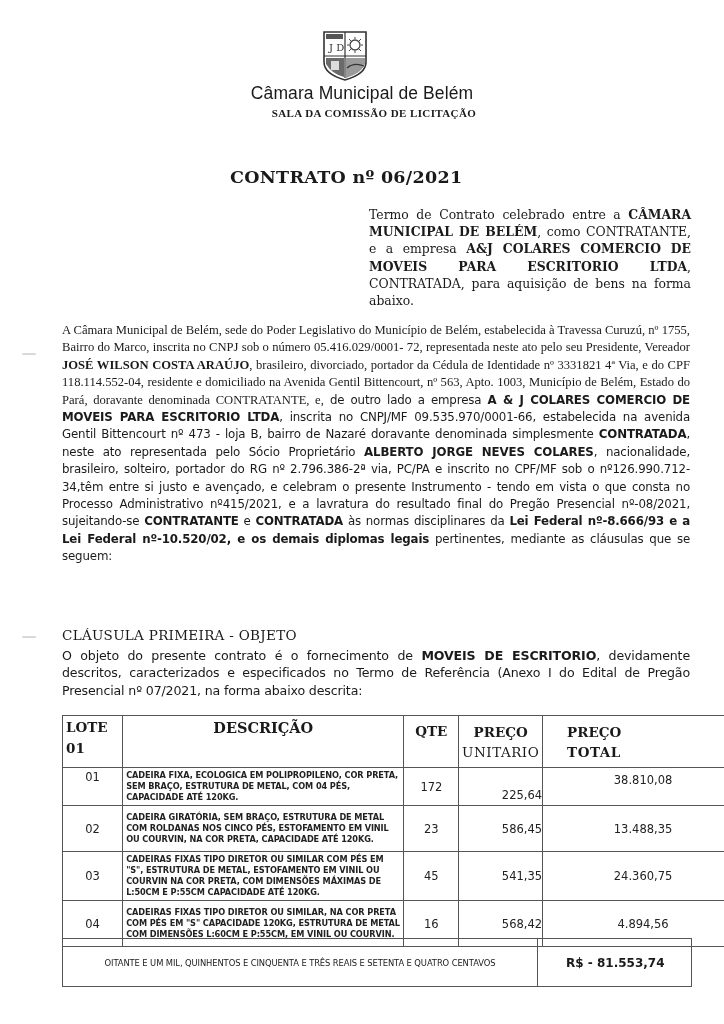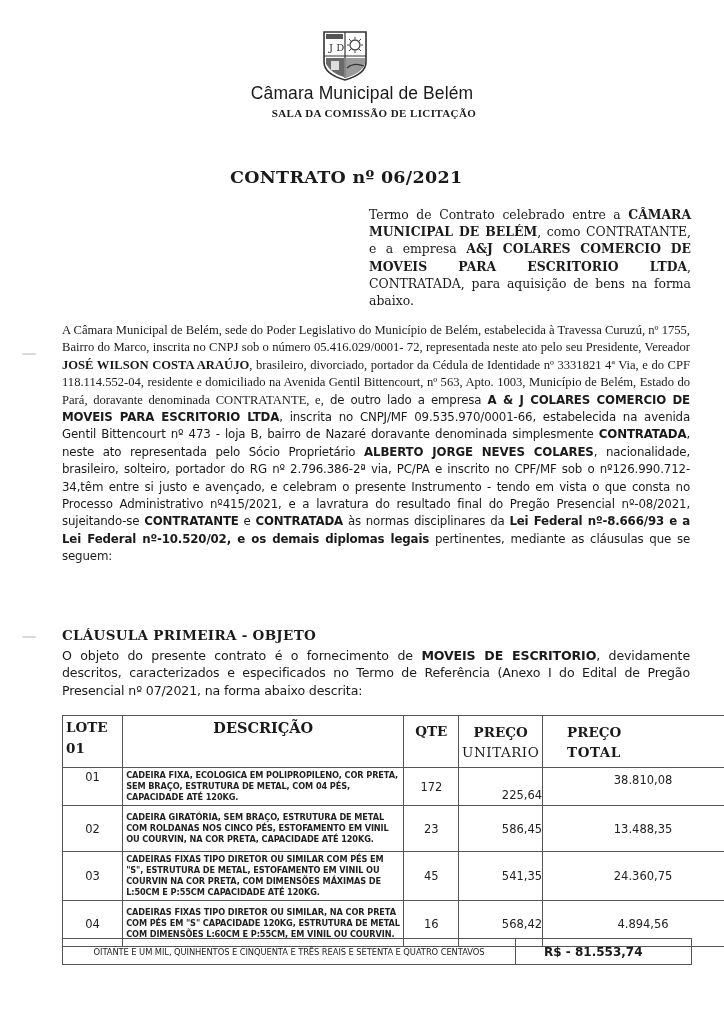--- a/index.html
+++ b/index.html
@@ -18,21 +18,21 @@
   
   #summary { position: absolute; left: 369px; top: 206px; width: 322px; font-size: 12.4px; line-height: 17.2px; text-align: justify; text-align-last: left; }
   #summary b { font-weight: bold; }
 
   
   #preamble { position: absolute; left: 62px; top: 322px; width: 628px; font-size: 12.6px; line-height: 17.4px; text-align: justify; }
   #preamble .tnr { font-family: "Liberation Serif", serif; }
   #preamble .cmb { font-family: "DejaVu Sans", sans-serif; font-size: 11.8px; letter-spacing: -0.15px; }
   #preamble b { font-weight: bold; }
 
-  #clause-title { position: absolute; left: 62px; top: 627px; font-size: 13.5px; font-weight: bold; letter-spacing: 0.3px; }
+  #clause-title { position: absolute; left: 62px; top: 627px; font-size: 13.5px; font-weight: normal; letter-spacing: 0.3px; }
   #clause-body { position: absolute; left: 62px; top: 647px; width: 628px; font-size: 12.6px; line-height: 17.4px; text-align: justify; font-family: "DejaVu Sans", sans-serif; letter-spacing: -0.15px; }
   #clause-body b { font-weight: bold; }
 
   
   #items-table { position: absolute; left: 62px; top: 715px; width: 712px; border-collapse: collapse; }
   #items-table th, #items-table td { border: 1px solid #555; padding: 0; vertical-align: middle; }
   #items-table th { font-family: "DejaVu Serif", serif; font-weight: bold; font-size: 13.5px; height: 44px; }
   #items-table td { font-family: "DejaVu Sans", sans-serif; font-size: 10.5px; color: #222; }
   .col-lote { width: 52px; }
   .col-desc { width: 261px; }
@@ -44,21 +44,21 @@
   th.h-qte { text-align: center; vertical-align: top !important; padding-top: 7px !important; }
   th.h-unit { text-align: center; line-height: 20px; font-weight: bold; }
   th.h-total { text-align: left; padding-left: 24px !important; line-height: 20px; }
   td.c-lote { text-align: center; font-size: 11.5px !important; }
   td.c-desc { font-weight: bold; font-size: 8.2px !important; line-height: 11px; padding: 2px 2px 2px 3px !important; letter-spacing: -0.1px; text-transform: uppercase; }
   td.c-qte { text-align: center; font-size: 11.5px !important; }
   td.c-unit { text-align: right; font-size: 11.5px !important; }
   td.c-total { text-align: center; font-size: 11.5px !important; padding-right: 30px !important; }
 
   #total-table { position: absolute; left: 62px; top: 938px; width: 630px; border-collapse: collapse; }
-  #total-table td { border: 1px solid #555; height: 17px; padding: 4px; }
+  #total-table td { border: 1px solid #555; height: 17px; padding: 15px; }
   #total-words { width: 444px; font-family: "DejaVu Sans", sans-serif; font-size: 8.4px; text-align: center; letter-spacing: -0.1px; }
   #total-value { font-family: "DejaVu Sans", sans-serif; font-size: 12px; font-weight: bold; padding-left: 28px !important; }
 
   .scan-mark { position: absolute; left: 22px; width: 14px; height: 2px; background: #d9d9d9; border-radius: 2px; }
 </style>
 </head>
 <body>
 
 <svg id="logo" viewBox="0 0 54 54">
   <path d="M6 4 H48 V34 Q48 46 27 52 Q6 46 6 34 Z" fill="#ffffff" stroke="#333" stroke-width="1.6"></path>

